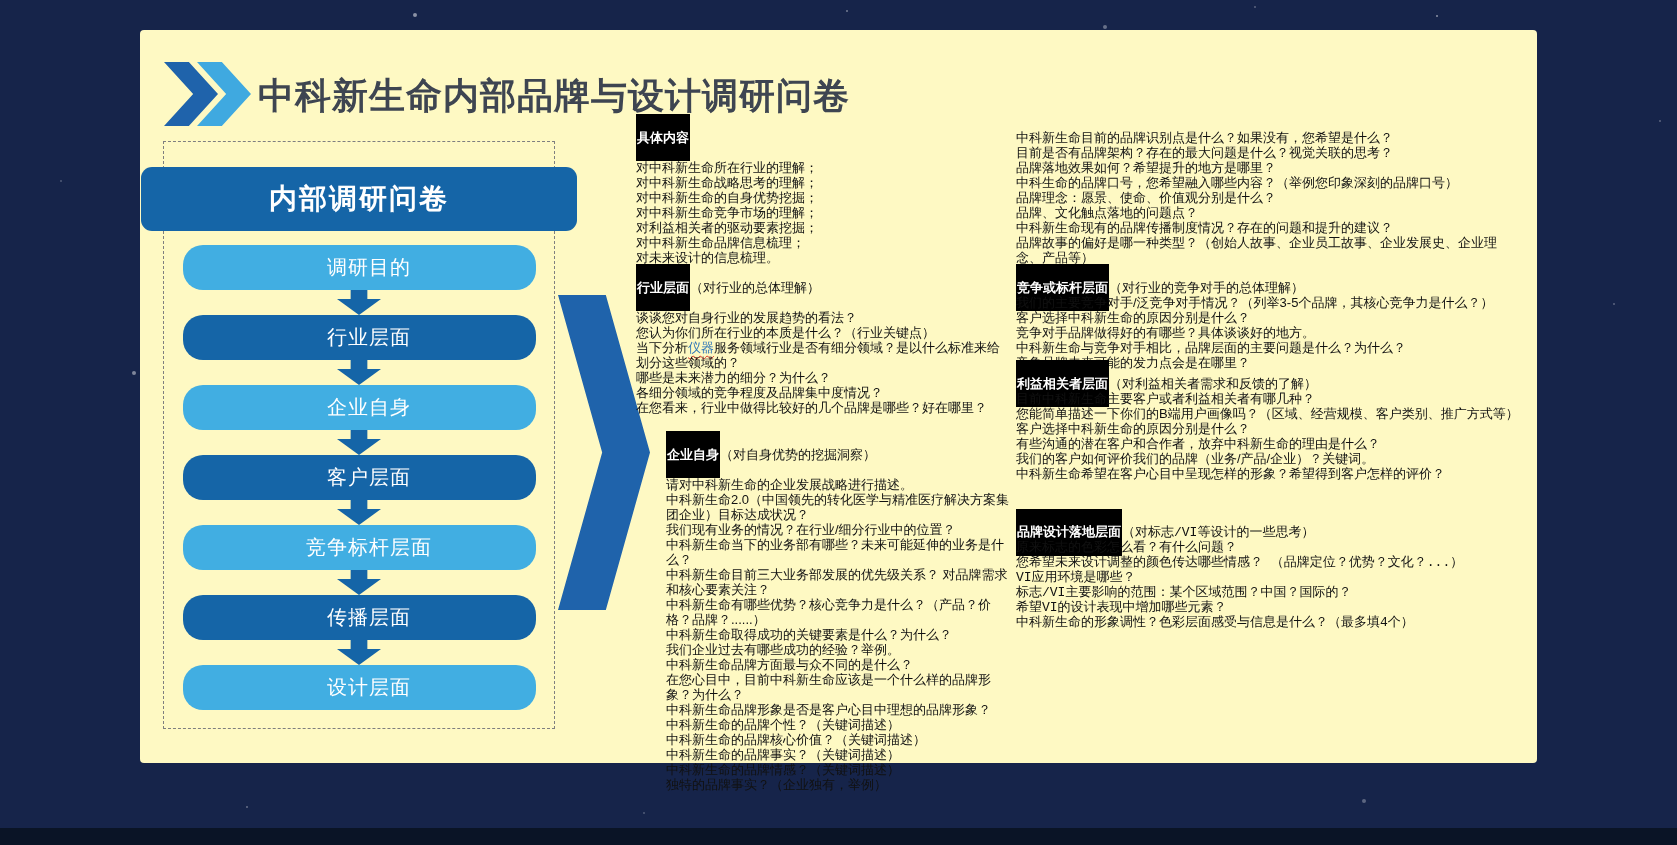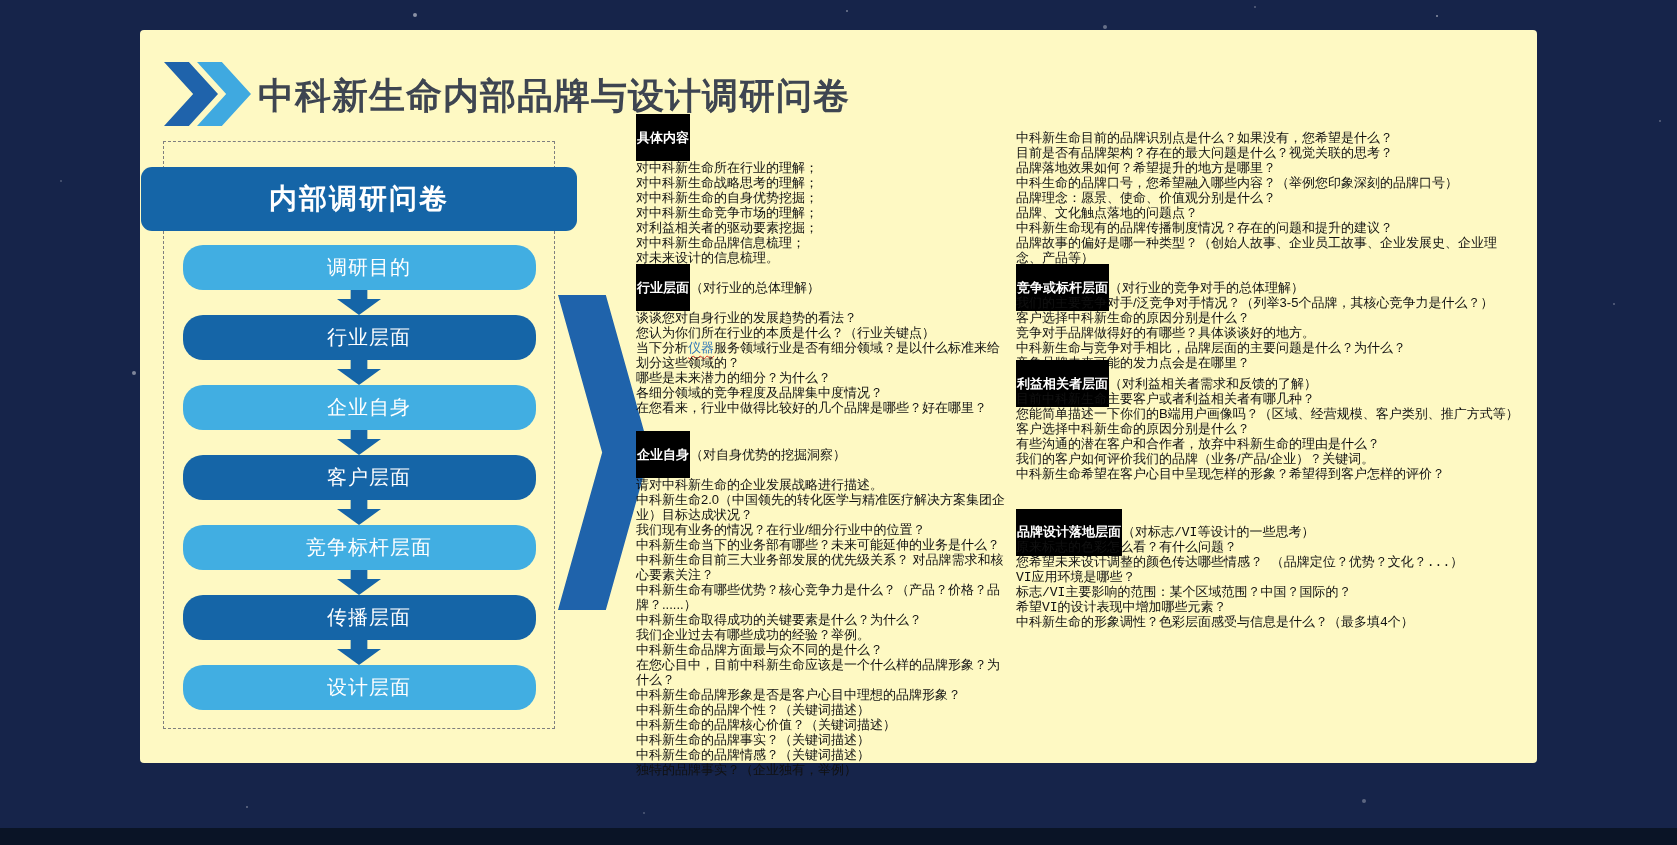--- a/index.html
+++ b/index.html
@@ -42,21 +42,21 @@
   
   .big-arrow{position:absolute;left:418px;top:265px;width:92px;height:315px;background:#1f63ab;
     clip-path:polygon(0 0,52% 0,100% 50%,52% 100%,0 100%,48% 50%);}
 
   
   .qcol{position:absolute;top:100px;font-size:13px;line-height:15px;color:#111;}
   .col-left{left:496px;width:376px;}
   .col-right{left:876px;width:505px;}
   .sec+.sec{margin-top:15px;}
   .gap-top-0{margin-top:0 !important;}
-  .gap-top-lg{margin-top:32px !important;}
+  .gap-top-lg{margin-top:32px !important;margin-left:30px;}
   .gap-top-xl{margin-top:44px !important;font-family:Liberation Mono, monospace;}
   .sec-head{font-weight:700;}
   .col-left .sec-head{margin-bottom:15px;}
   .col-right .sec-head{margin-bottom:0;margin-top:6px;}
   .hl{background:#000;color:#fff;font-weight:700;padding:16px 1px;}
   .sub{color:#111;font-weight:400;}
   .line{margin:0;}
   .misspell{text-decoration:underline wavy #d93025 1px;text-underline-offset:3px;}
   .link{color:#2e75b6;cursor:pointer;}
 </style>

